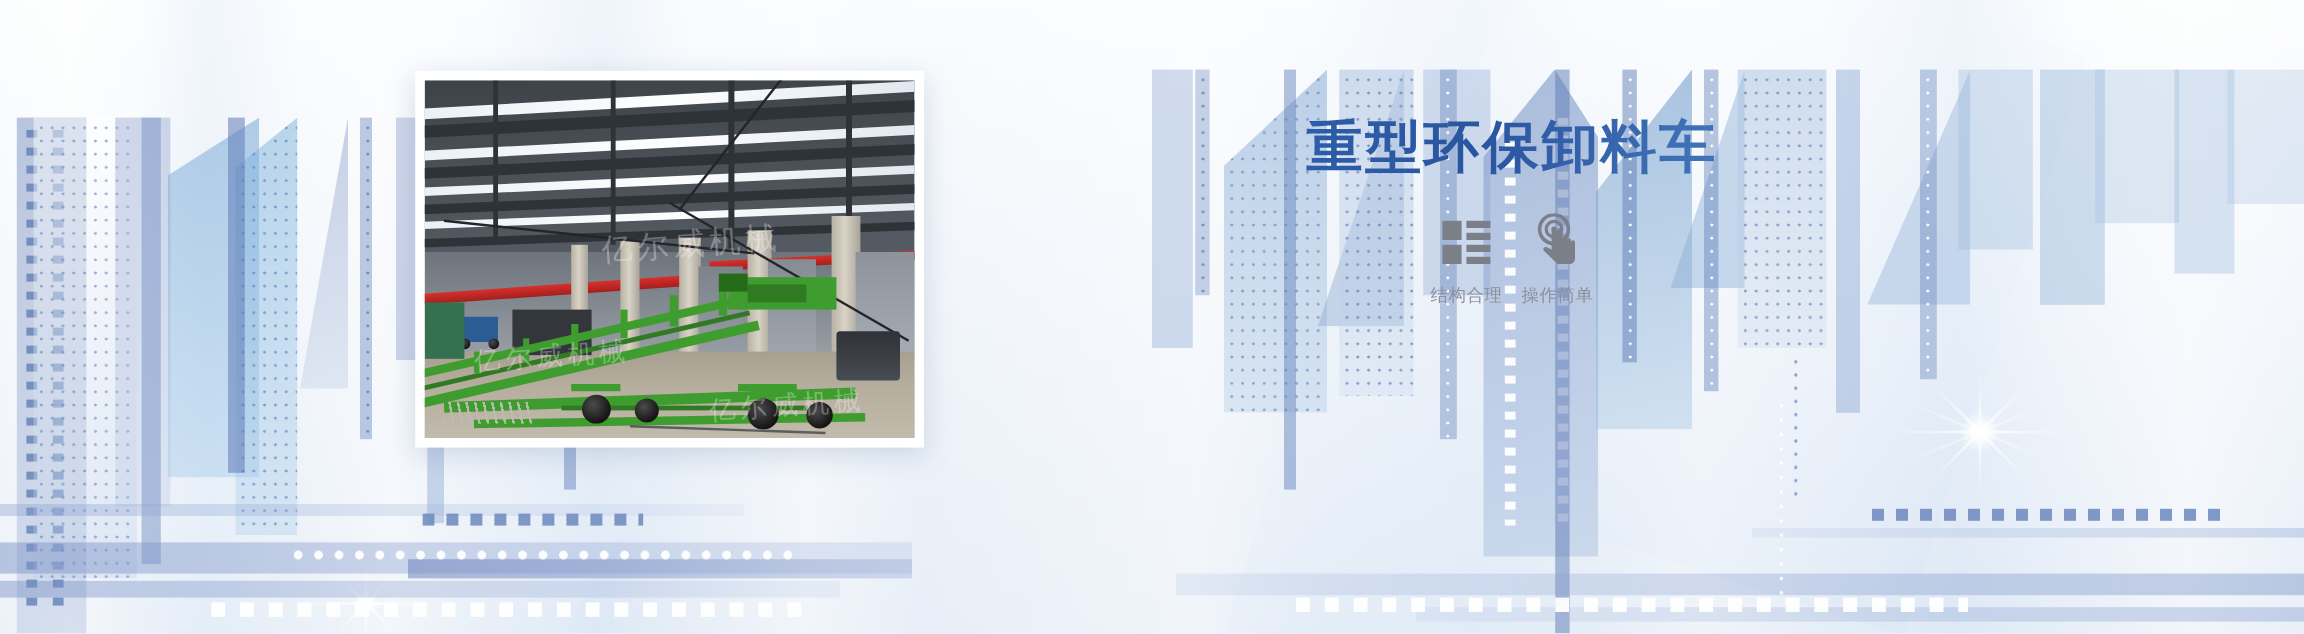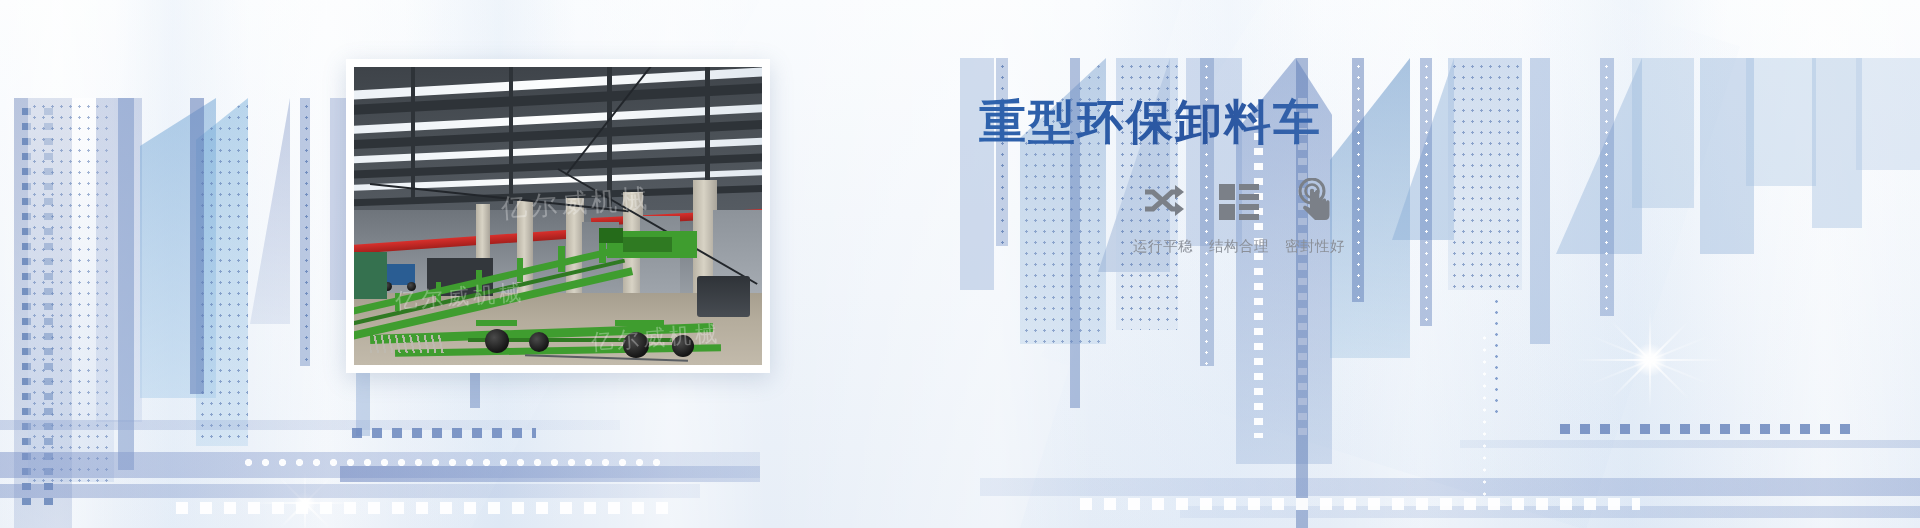--- a/index.html
+++ b/index.html
@@ -149,21 +149,22 @@
   .ph-wheel { position:absolute; border-radius:50%;
     background:radial-gradient(circle at 38% 35%,#4b4b4b,#151515 70%); }
   .ph-truck { position:absolute; background:#2a5d93; }
   .ph-cable { position:absolute; background:#22262b; transform-origin:left center; }
   .ph-wm { position:absolute; color:rgba(255,255,255,.30);
     font-size:26px; letter-spacing:4px; white-space:nowrap;
     transform:rotate(-4deg); font-family:"DejaVu Sans",sans-serif; }
 
   
   #content {
-    position:absolute; left:979px; top:96px; width:520px;
+    position:absolute; left:1000px; top:96px; width:520px;
+    text-align:center;
   }
   #title {
     font-size:47px; font-weight:bold; letter-spacing:2px; line-height:1.1;
     background:linear-gradient(100deg,#2f63ad 0%,#2a55a0 45%,#4b83c4 100%);
     -webkit-background-clip:text; background-clip:text;
     -webkit-text-fill-color:transparent; color:#2a5ca8;
   }
   #desc {
     margin-top:28px; font-size:17.5px; line-height:1.75; color:#3a4250;
     letter-spacing:.3px;
@@ -386,33 +387,20 @@
       <div class="ph-wm" style="left:58%;top:86%;font-size:22px;">亿尔威机械</div>
     </div>
   </div>
 
   <div id="content">
     <h1 id="title">重型环保卸料车</h1>
 
     <div id="features">
 
 
-      <div class="feat">
-        <span class="ic">
-          <svg width="44" height="44" viewBox="0 0 44 44">
-            <g fill="none" stroke="#7b8088" stroke-width="5.2" stroke-linecap="butt">
-              <path d="M4 13 H12 L31 30 H36"></path>
-              <path d="M4 30 H12 L31 13 H36"></path>
-            </g>
-            <path d="M34 6 L43 13 L34 20 Z" fill="#7b8088"></path>
-            <path d="M34 23 L43 30 L34 37 Z" fill="#7b8088"></path>
-          </svg>
-        </span>
-        <span class="lb">运行平稳</span>
-      </div>
 
       <div class="feat">
         <span class="ic">
           <svg width="44" height="44" viewBox="0 0 44 44">
             <g fill="#7b8088">
               <rect x="2" y="5" width="16" height="16"></rect>
               <rect x="2" y="25" width="16" height="16"></rect>
               <rect x="22" y="5" width="20" height="6"></rect>
               <rect x="22" y="15" width="20" height="6"></rect>
               <rect x="22" y="25" width="20" height="6"></rect>
@@ -431,19 +419,19 @@
             <circle cx="19" cy="13" r="6.5" fill="none" stroke="#7b8088" stroke-width="2.6"></circle>
             <circle cx="19" cy="13" r="2.2" fill="#7b8088"></circle>
             <path d="M17 14 v16 l-4 -2 c-2.5 -1 -4 2 -1.8 3.6
                      L22 42 h10 c3 0 4.5 -2 4.5 -5 V24
                      c0 -2.4 -3.4 -2.4 -3.4 0 v-1.6
                      c0 -2.4 -3.4 -2.4 -3.4 0 V21
                      c0 -2.4 -3.4 -2.4 -3.4 0 V14
                      c0 -2.6 -4.3 -2.6 -4.3 0 Z" fill="#7b8088"></path>
           </svg>
         </span>
-        <span class="lb">密封性好</span>
+        <span class="lb">操作简单</span>
       </div>
 
     </div>
   </div>
 
 </div>
 
 </body></html>

